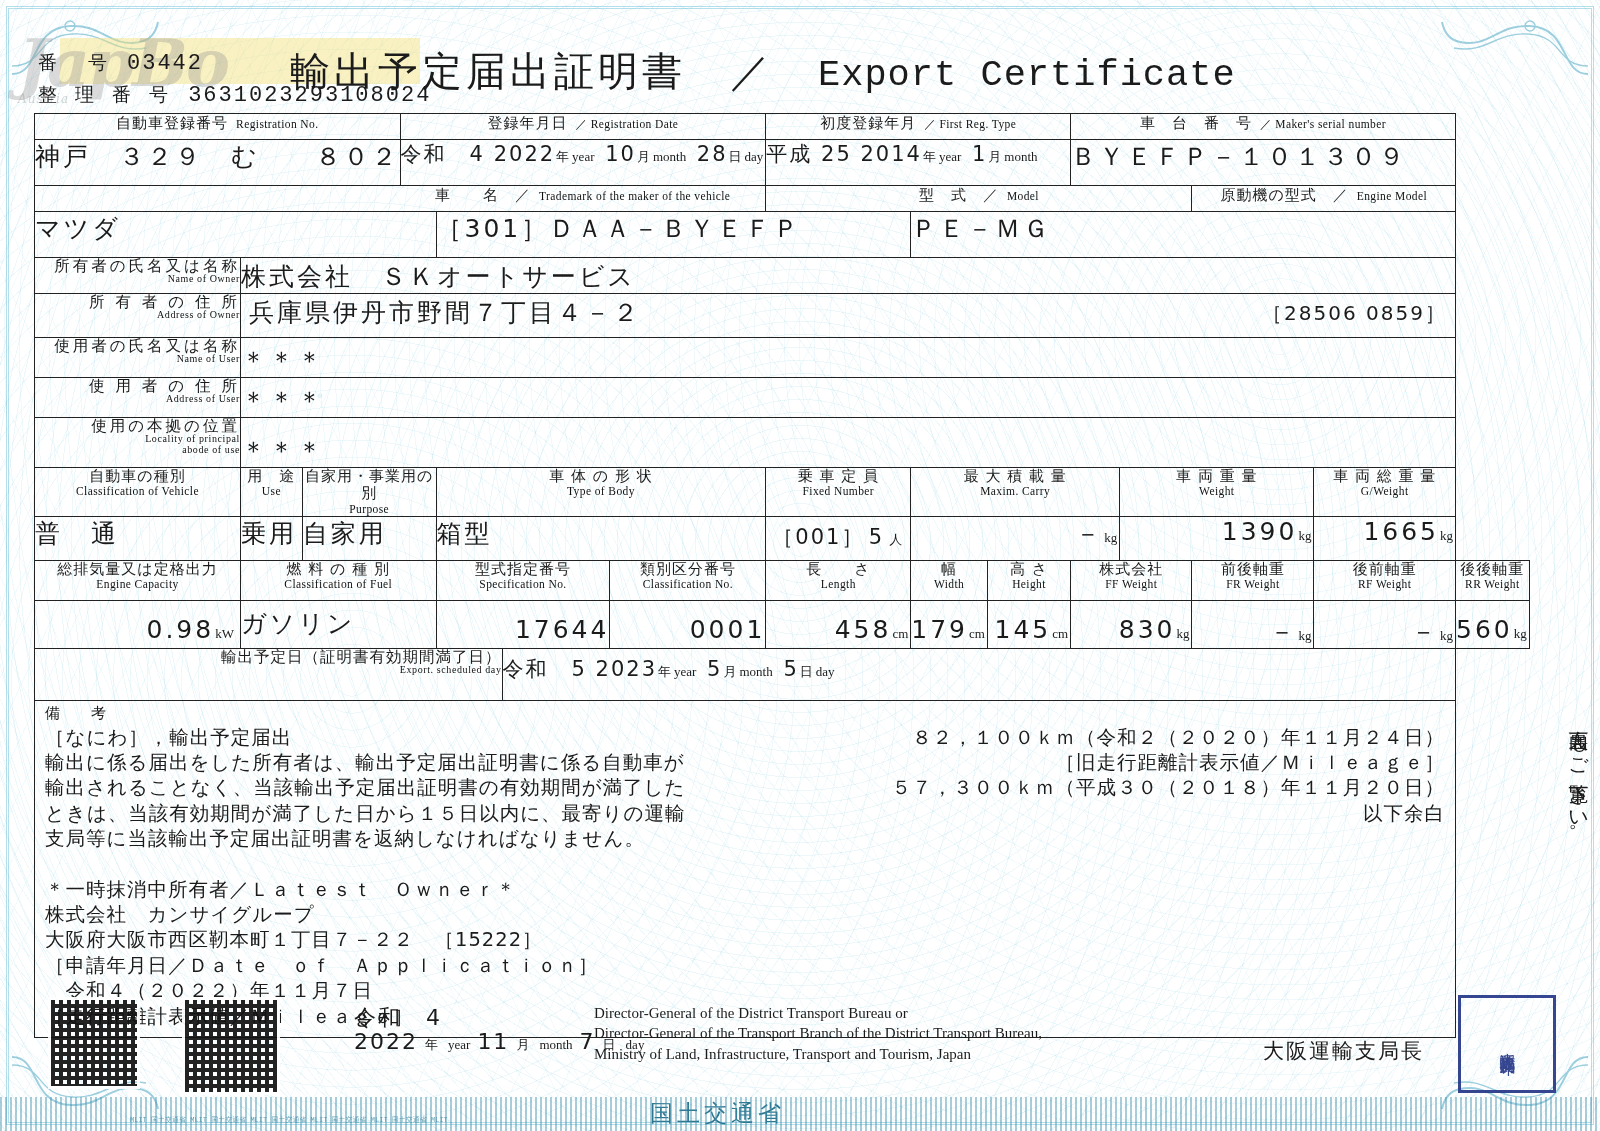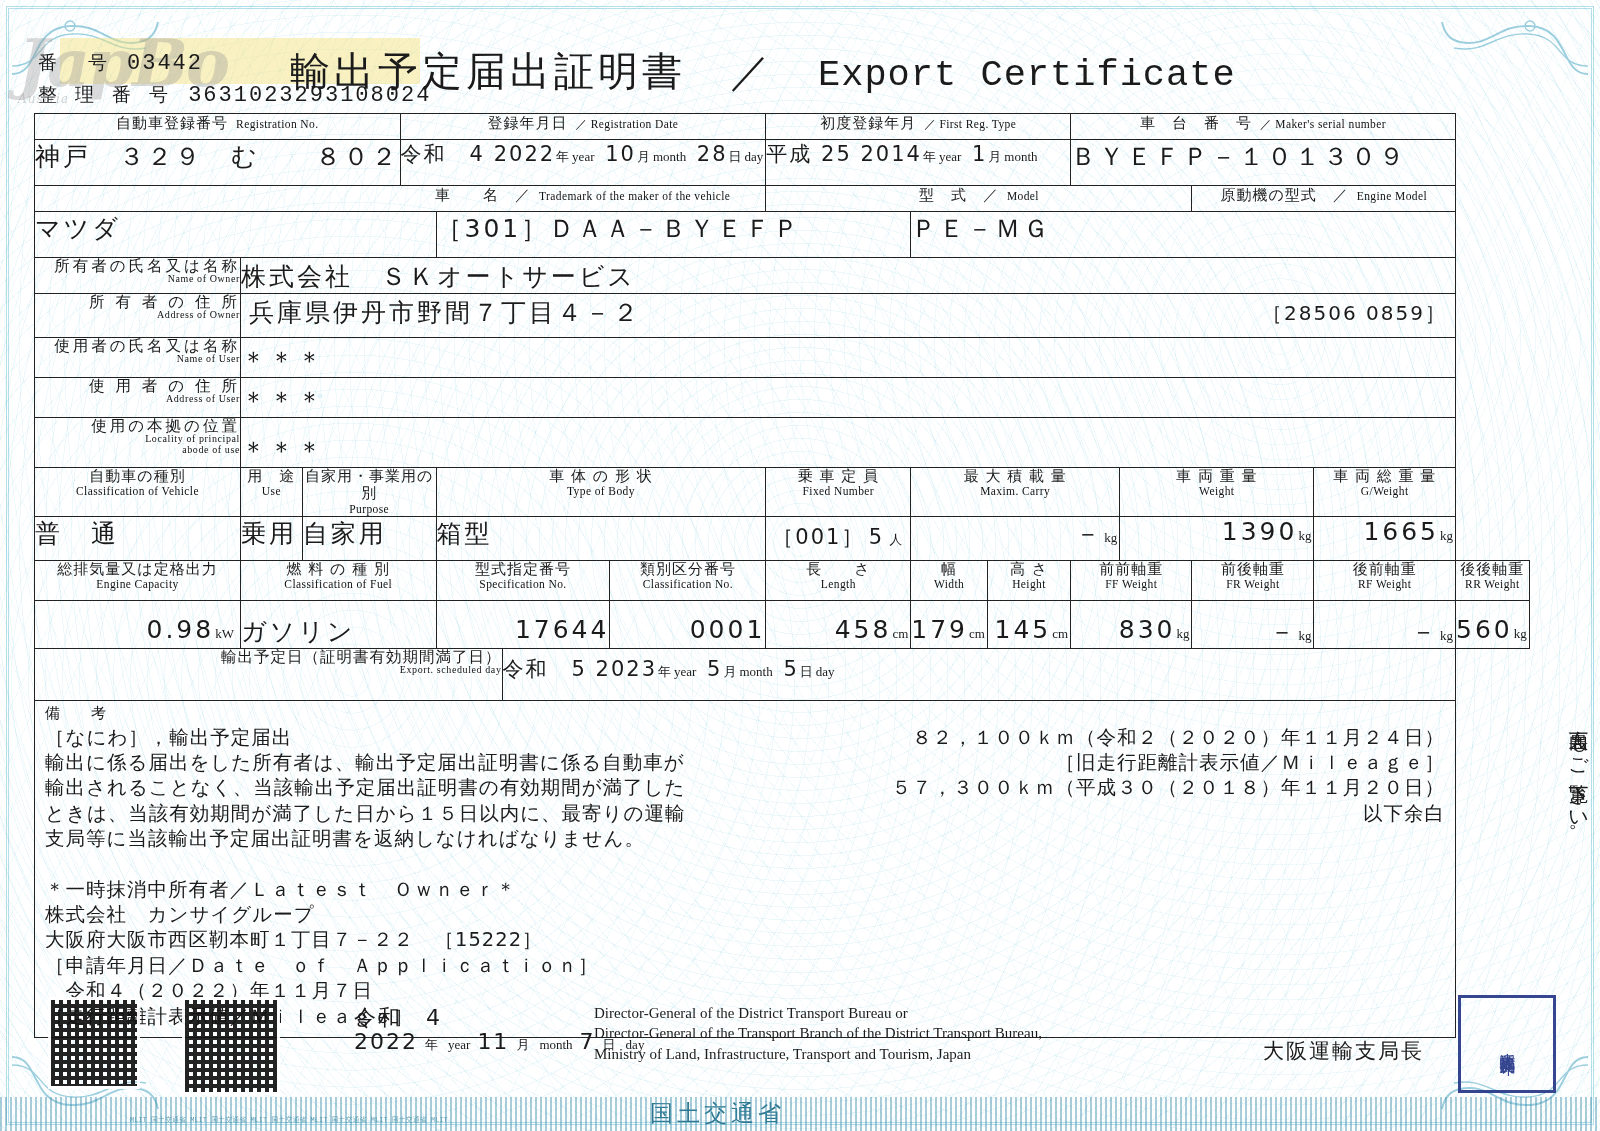--- a/index.html
+++ b/index.html
@@ -431,21 +431,21 @@
       </td>
       <td class="cap">
         <span class="lbl-jp">幅</span>
         <span class="lbl-en">Width</span>
       </td>
       <td class="cap">
         <span class="lbl-jp">高 さ</span>
         <span class="lbl-en">Height</span>
       </td>
       <td colspan="2" class="cap">
-        <span class="lbl-jp">前前軸重</span>
+        <span class="lbl-jp">株式会社</span>
         <span class="lbl-en">FF Weight</span>
       </td>
       <td colspan="2" class="cap">
         <span class="lbl-jp">前後軸重</span>
         <span class="lbl-en">FR Weight</span>
       </td>
       <td colspan="2" class="cap">
         <span class="lbl-jp">後前軸重</span>
         <span class="lbl-en">RF Weight</span>
       </td>
@@ -455,21 +455,21 @@
       </td>
     </tr>
 
     <tr class="rowval" style="height:48px">
       <td colspan="3" style="padding:0">
         <div style="display:flex;justify-content:flex-end;align-items:baseline;padding:14px 4px 0 0">
           <span class="val" style="padding:0">0.98</span>
               <span class="unit">kW</span>
         </div>
       </td>
-      <td colspan="3" class="val" style="padding-top:14px">ガソリン</td>
+      <td colspan="3" class="val" style="padding-top:6px">ガソリン</td>
       <td colspan="2" class="val right" style="padding-top:14px">17644</td>
       <td colspan="2" class="val right" style="padding-top:14px">0001</td>
       <td colspan="2" class="val right" style="padding-top:14px">
         <span>458</span><span class="unit">cm</span>
       </td>
       <td class="val right" style="padding-top:14px">
         <span>179</span><span class="unit">cm</span>
       </td>
       <td class="val right" style="padding-top:14px">
         <span>145</span><span class="unit">cm</span>

